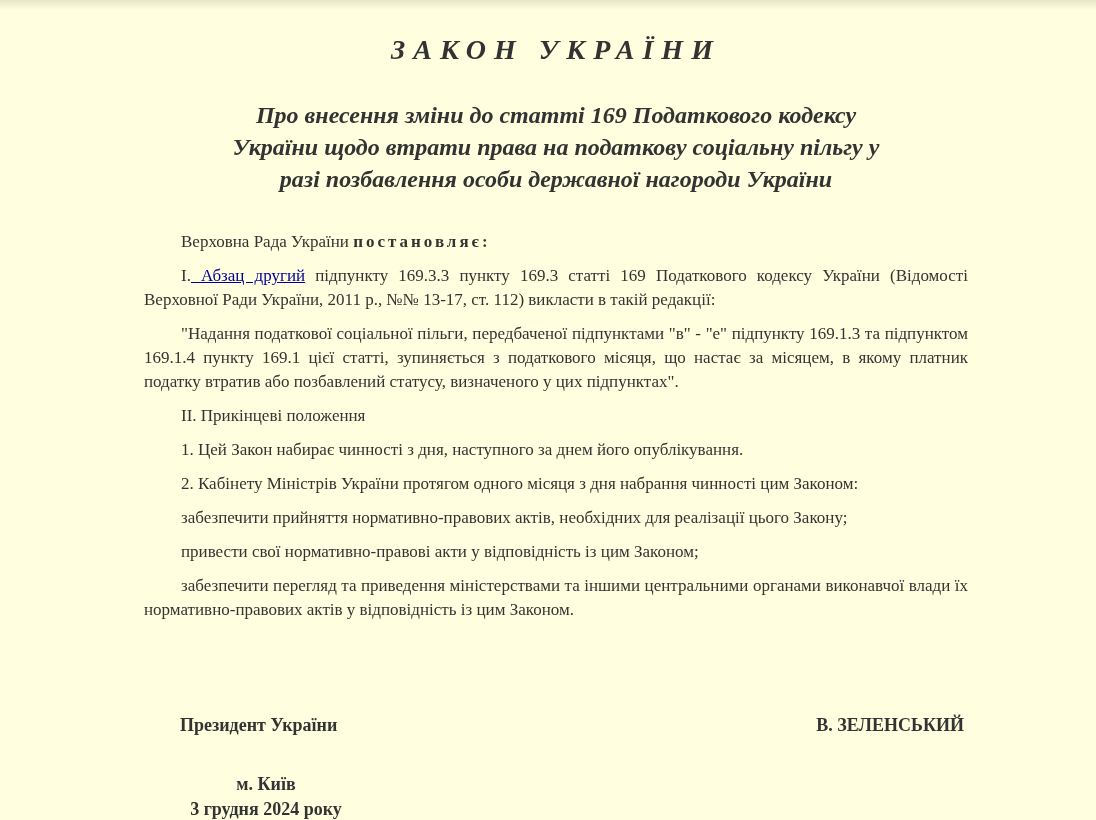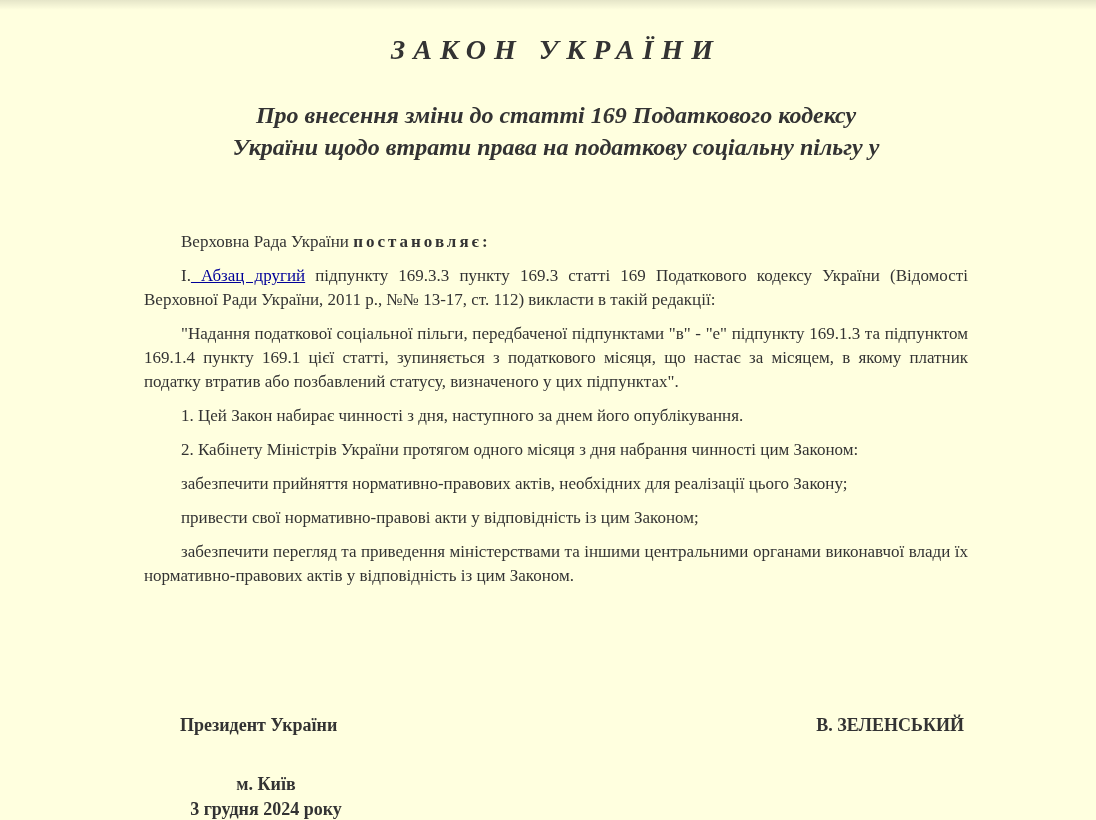--- a/index.html
+++ b/index.html
@@ -104,29 +104,31 @@
 
 <div class="top-shadow"></div>
 
 <div class="doc">
 
   <div class="law-heading">ЗАКОН УКРАЇНИ</div>
 
   <div class="law-title">
     <span>Про внесення зміни до статті 169 Податкового кодексу</span>
     <span>України щодо втрати права на податкову соціальну пільгу у</span>
+    <span>разі позбавлення особи державної нагороди України</span>
   </div>
 
   <div class="body">
     <p class="p p-nojust" style="margin-bottom:10px;text-align:right;"><span>Верховна Рада України </span><span class="bold-spaced">постановляє:</span></p>
 
     <p class="p" style="margin-bottom:10px;"><span>I.</span><a class="link" href="#"> Абзац другий</a><span> підпункту 169.3.3 пункту 169.3 статті 169 Податкового кодексу України (Відомості Верховної Ради України, 2011 р., №№ 13-17, ст. 112) викласти в такій редакції:</span></p>
 
     <p class="p" style="margin-bottom:10px;">"Надання податкової соціальної пільги, передбаченої підпунктами "в" - "е" підпункту 169.1.3 та підпунктом 169.1.4 пункту 169.1 цієї статті, зупиняється з податкового місяця, що настає за місяцем, в якому платник податку втратив або позбавлений статусу, визначеного у цих підпунктах".</p>
 
+    <p class="p p-nojust" style="margin-bottom:10px;">II. Прикінцеві положення</p>
 
     <p class="p" style="margin-bottom:10px;">1. Цей Закон набирає чинності з дня, наступного за днем його опублікування.</p>
 
     <p class="p" style="margin-bottom:10px;">2. Кабінету Міністрів України протягом одного місяця з дня набрання чинності цим Законом:</p>
 
     <p class="p" style="margin-bottom:10px;">забезпечити прийняття нормативно-правових актів, необхідних для реалізації цього Закону;</p>
 
     <p class="p" style="margin-bottom:10px;">привести свої нормативно-правові акти у відповідність із цим Законом;</p>
 
     <p class="p">забезпечити перегляд та приведення міністерствами та іншими центральними органами виконавчої влади їх нормативно-правових актів у відповідність із цим Законом.</p>

